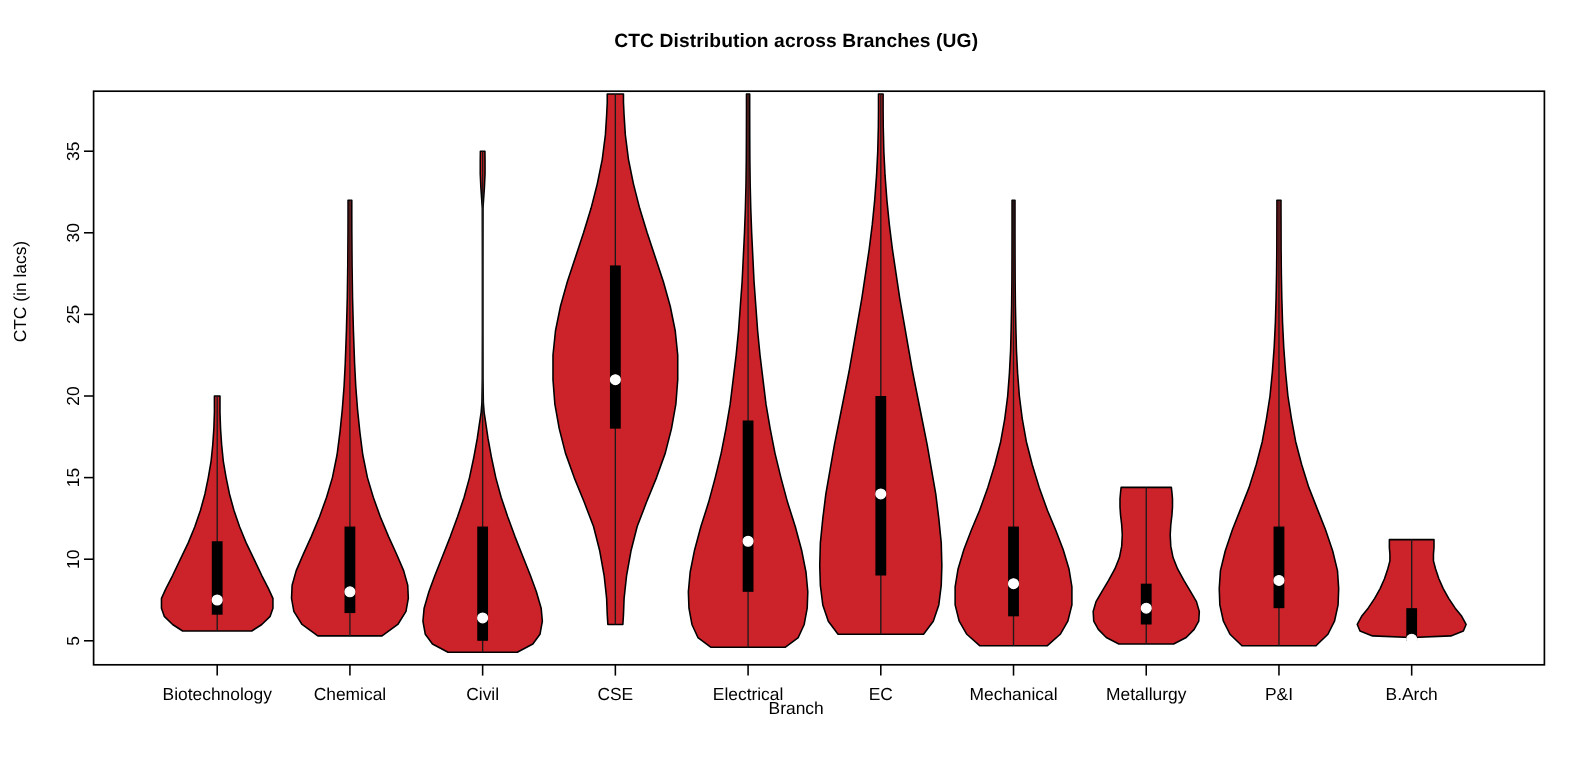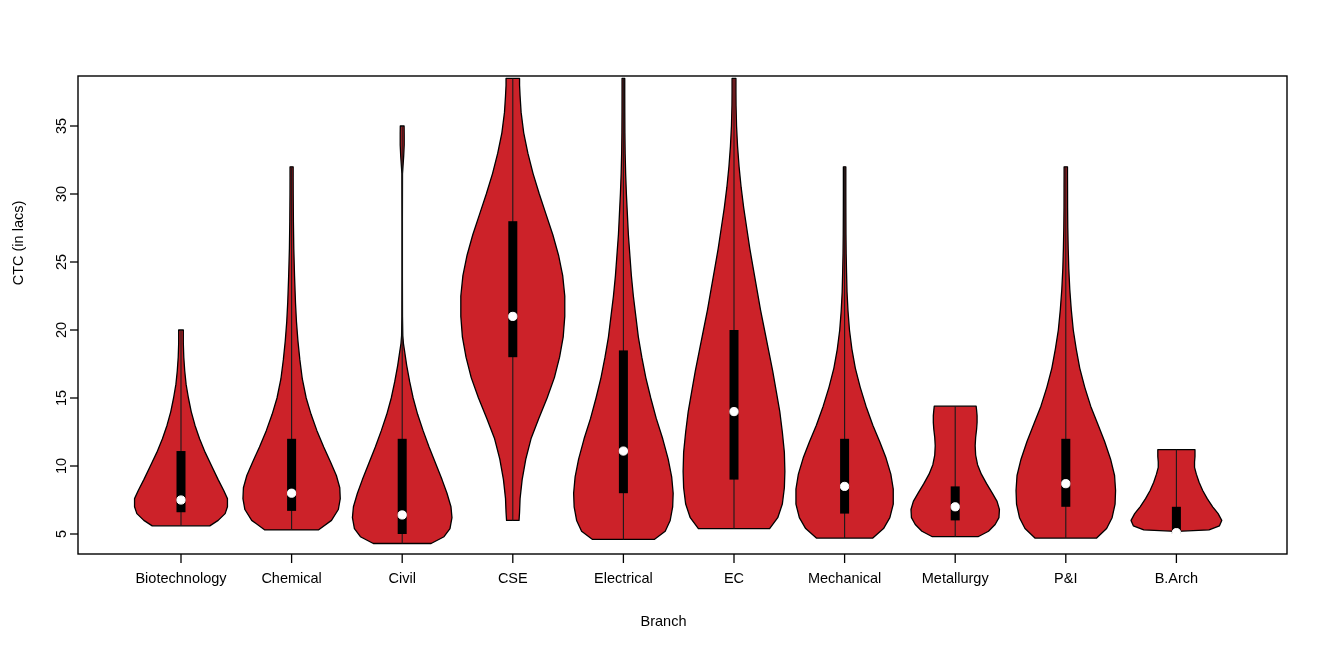--- a/index.html
+++ b/index.html
@@ -36,21 +36,21 @@
     top: 235px;
     width: 160px;
     text-align: center;
     font-size: 14.5px;
     color: #000000;
     transform: rotate(-90deg);
     transform-origin: center center;
   }
   #xlabel {
     position: absolute;
-    top: 613px;
+    top: 583px;
     left: 0;
     width: 1327px;
     text-align: center;
     font-size: 14.5px;
     color: #000000;
   }
   svg#plot {
     position: absolute;
     left: 0;
     top: 0;
@@ -69,20 +69,21 @@
     stroke: #000000;
     stroke-width: 1.4;
     fill: none;
   }
 </style>
 </head>
 <body>
 
 <div id="chart-root">
 
+  <div id="chart-title">CTC Distribution across Branches (UG)</div>
 
   <div id="ylabel">CTC (in lacs)</div>
 
   <div id="xlabel">Branch</div>
 
   <svg id="plot" width="1327" height="653">
     <g id="violins-layer">
         <g>
           <path d="M 209.80 525.84 L 218.16 520.40 L 225.13 513.60 L 227.45 506.80 L 227.45 498.64 L 223.74 490.48 L 218.16 479.60 L 211.66 466.00 L 205.16 452.40 L 199.58 438.80 L 194.94 425.20 L 191.22 411.60 L 188.43 398.00 L 186.11 384.40 L 184.72 370.80 L 183.79 357.20 L 183.32 343.60 L 183.32 335.44 L 183.32 330.00 L 178.68 330.00 L 178.68 335.44 L 178.68 343.60 L 178.21 357.20 L 177.28 370.80 L 175.89 384.40 L 173.57 398.00 L 170.78 411.60 L 167.06 425.20 L 162.42 438.80 L 156.84 452.40 L 150.34 466.00 L 143.84 479.60 L 138.26 490.48 L 134.55 498.64 L 134.55 506.80 L 136.87 513.60 L 143.84 520.40 L 152.20 525.84 Z" fill="#CC2229" stroke="#000000" stroke-width="1.3" stroke-linejoin="round"></path>
           <line x1="181" y1="525.84" x2="181" y2="330" stroke="#1a1a1a" stroke-width="1.1"></line>

